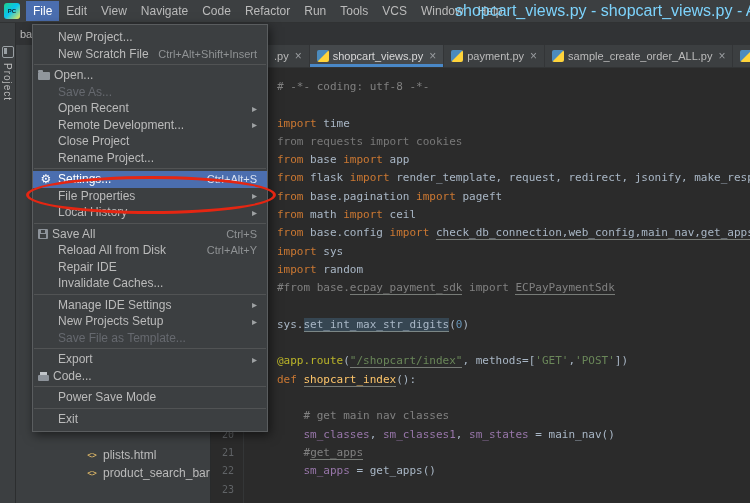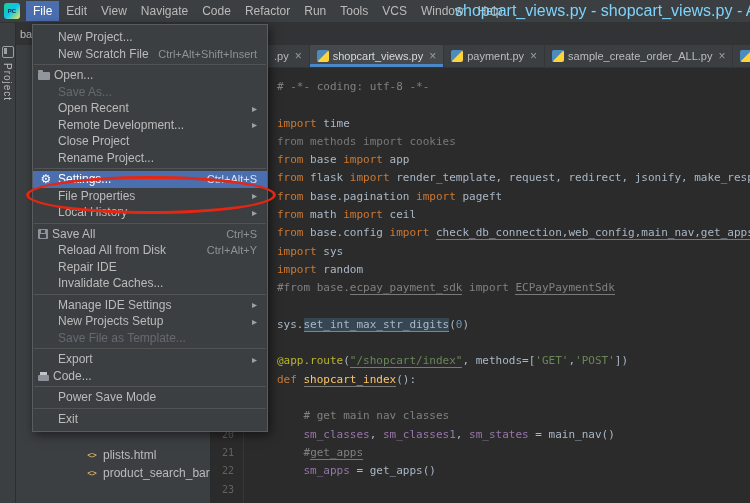--- a/index.html
+++ b/index.html
@@ -176,21 +176,21 @@
       <div class="cl">
         <span class="ln">2</span>
         <span class="ct"></span>
       </div>
       <div class="cl">
         <span class="ln">3</span>
         <span class="ct"><span class="kw">import</span><span class="d"> time</span></span>
       </div>
       <div class="cl">
         <span class="ln">4</span>
-        <span class="ct"><span class="dim">from methods import cookies</span></span>
+        <span class="ct"><span class="dim">from requests import cookies</span></span>
       </div>
       <div class="cl">
         <span class="ln">5</span>
         <span class="ct"><span class="kw">from</span><span class="d"> base </span><span class="kw">import</span><span class="d"> app</span></span>
       </div>
       <div class="cl">
         <span class="ln">6</span>
         <span class="ct"><span class="kw">from</span><span class="d"> flask </span><span class="kw">import</span><span class="d"> render_template, request, redirect, jsonify, make_response</span></span>
       </div>
       <div class="cl">

